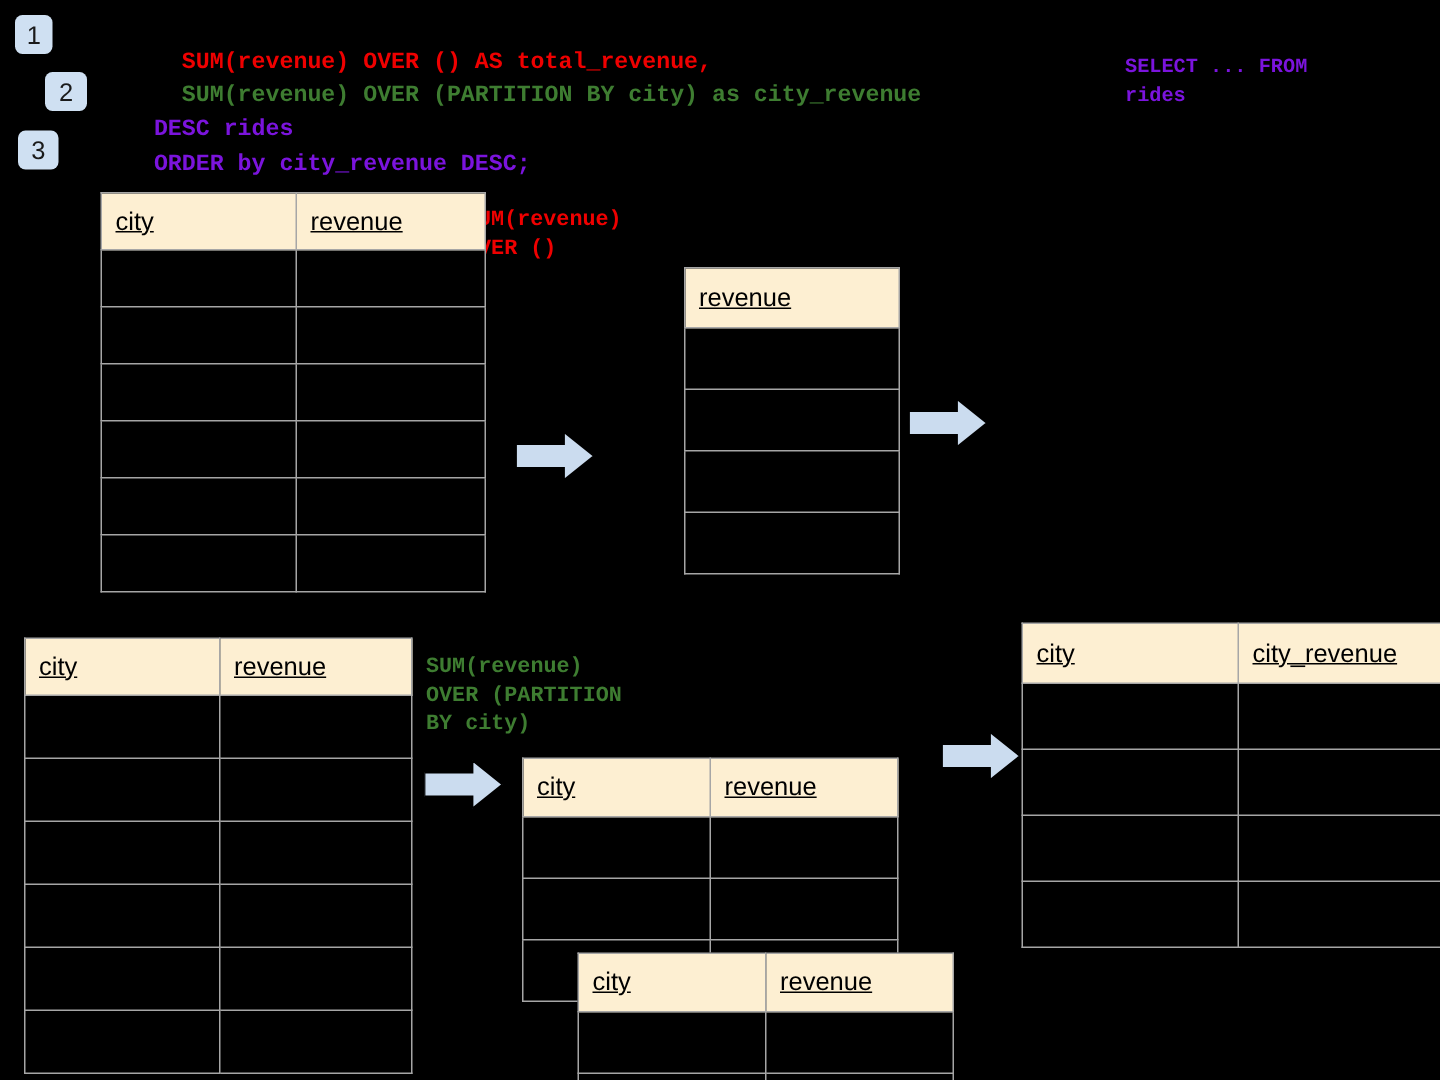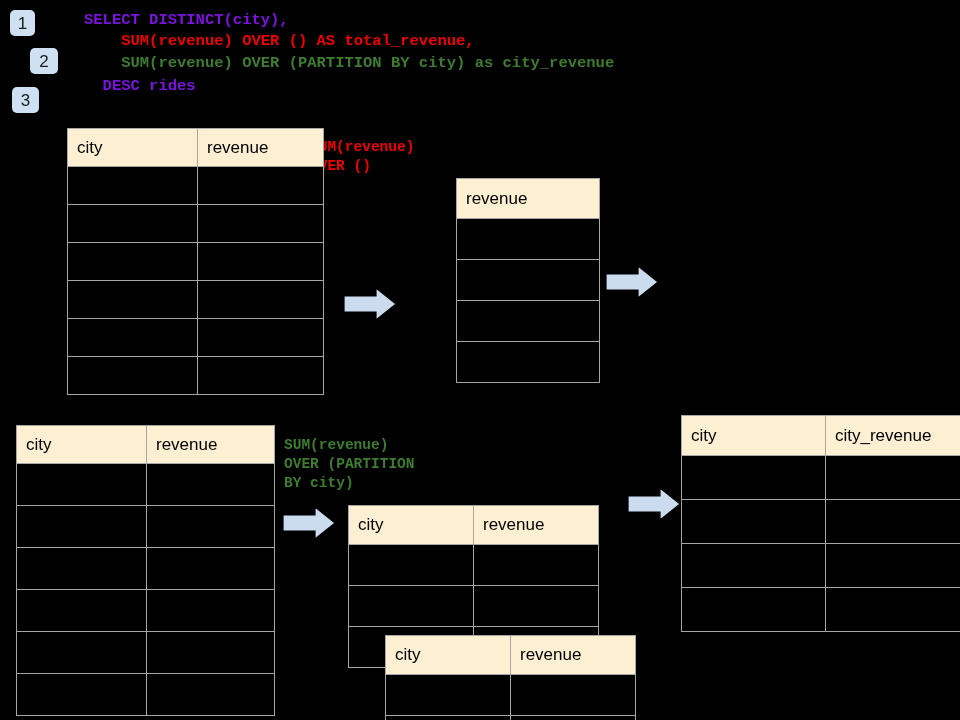--- a/index.html
+++ b/index.html
@@ -33,20 +33,21 @@
     font-size:14.5px;font-weight:bold;line-height:19px;
   }
   .note.small{font-size:13.5px;line-height:19px;}
 
   
   .tbl{position:absolute;border-collapse:collapse;table-layout:fixed;background:#000;}
   .tbl td{
     border:1px solid #a6a6a6;
     background:#000;
     padding:0;
+    text-decoration:underline;
   }
   .tbl td.hdr{
     background:#fdefd2;color:#000;
     font-size:17px;
     padding:0 0 0 9px;
     border:1px solid #a6a6a6;
     font-family:"Liberation Sans",sans-serif;
     vertical-align:middle;
     white-space:nowrap;
   }
@@ -62,25 +63,27 @@
   <div class="badge" style="left:10px;top:10px;width:25px;height:26px;">
     <span>1</span>
   </div>
   <div class="badge" style="left:30px;top:48px;width:28px;height:26px;">
     <span>2</span>
   </div>
   <div class="badge" style="left:12px;top:87px;width:27px;height:26px;">
     <span>3</span>
   </div>
 
-  <div class="code c-purple" style="left:84px;top:11px;">SELECT DISTINCT(city),</div>
   <div class="code c-green" style="left:84px;top:54px;">    SUM(revenue) OVER (PARTITION BY city) as city_revenue</div>
   <div class="code c-red" style="left:84px;top:32px;">    SUM(revenue) OVER () AS total_revenue,</div>
   <div class="code c-purple" style="left:84px;top:77px;">  DESC rides</div>
-
+  <div class="code c-purple" style="left:84px;top:100px;">  ORDER by city_revenue DESC;</div>
+
+  <div class="note small c-purple" style="left:750px;top:36px;">SELECT ... FROM
+rides</div>
 
   <div class="note c-red" style="left:310px;top:138px;">SUM(revenue)
 OVER ()</div>
 
   <div class="note c-green" style="left:284px;top:436px;">SUM(revenue)
 OVER (PARTITION
 BY city)</div>
 
   <table class="tbl" style="left:67px;top:128px;width:237px;">
     <tbody>

